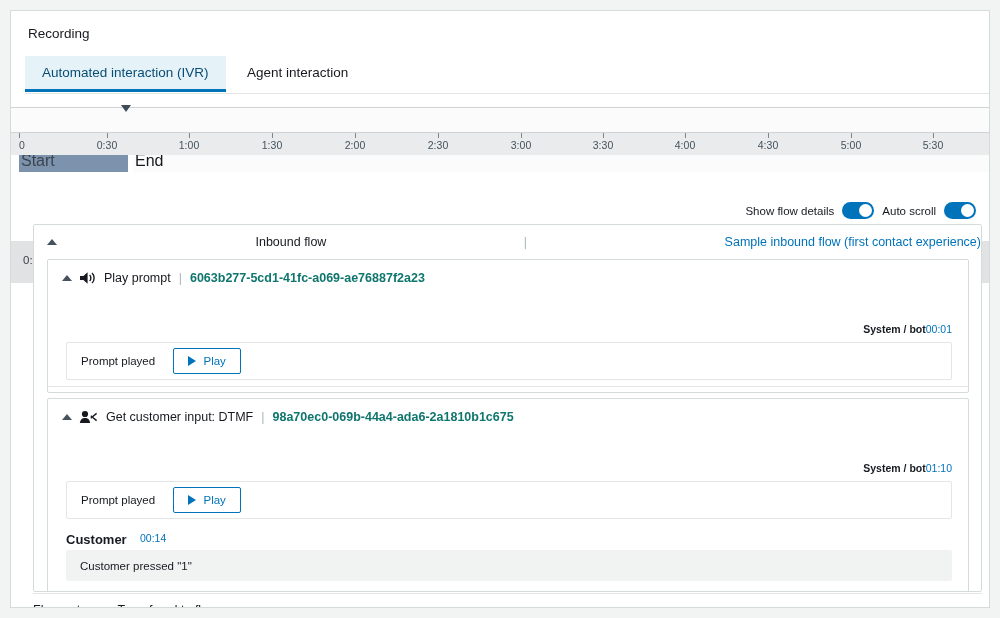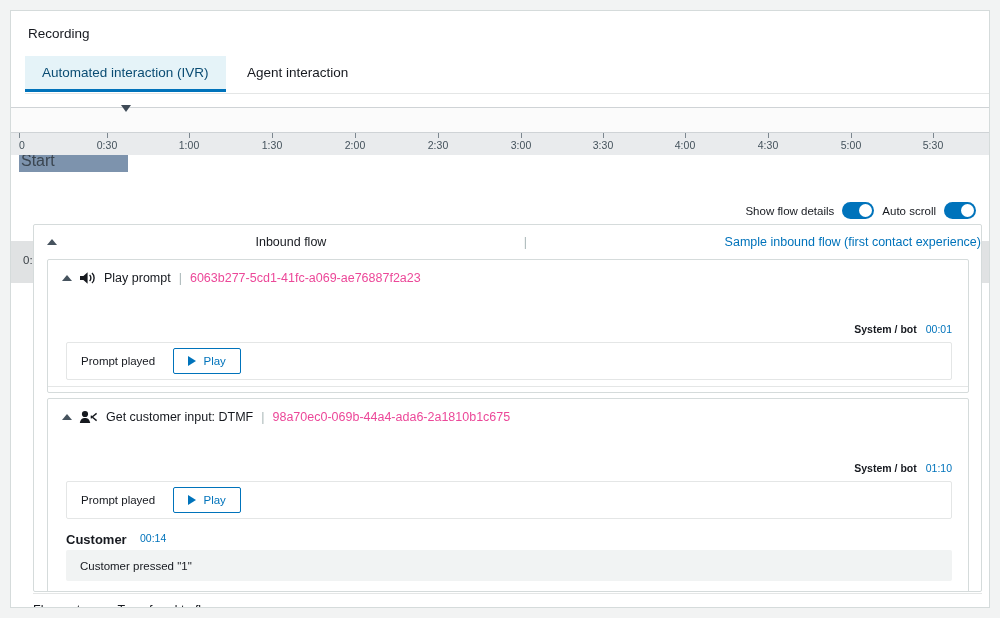--- a/index.html
+++ b/index.html
@@ -200,26 +200,26 @@
   }
   .card1 { top: 34px; height: 134px; }
   .card2 { top: 173px; height: 203px; }
 
   .ac-head {
     position: absolute; left: 14px; top: 11px;
     display: flex; align-items: center;
     font-size: 12.5px;
   }
   .ac-name { color: #16191f; margin-left: 8px; }
-  .ac-id { color: #ec4899; cursor: pointer; }
+  .ac-id { color: #0f766e; cursor: pointer; font-weight: bold; }
 
   .who {
     position: absolute; right: 16px;
     font-size: 10.5px;
-    display: flex; gap: 9px; align-items: flex-start;
+    display: flex; align-items: flex-start;
   }
   .who b { color: #16191f; font-weight: bold; }
   .who .ts { color: #0073bb; }
 
   .prompt-box {
     position: absolute; left: 18px;
     width: 886px; height: 38px;
     border: 1px solid #e4e6e6;
     border-radius: 2px;
     background: #fff;
@@ -292,20 +292,21 @@
     <div class="hdr-title">Recording</div>
 
     <div class="tabs">
       <div class="tab active">Automated interaction (IVR)</div>
       <div class="tab">Agent interaction</div>
     </div>
 
     <div class="timeline-wrap">
       <div class="ruler-band">
         <div class="seg start">Start</div>
+        <div class="seg end">End</div>
       </div>
       <div class="seg-marker"></div>
 
       <div class="axis">
         <div class="tick" style="left:8px"></div>
         <div class="tick" style="left:96px"></div>
         <div class="tick" style="left:178px"></div>
         <div class="tick" style="left:261px"></div>
         <div class="tick" style="left:344px"></div>
         <div class="tick" style="left:427px"></div>

